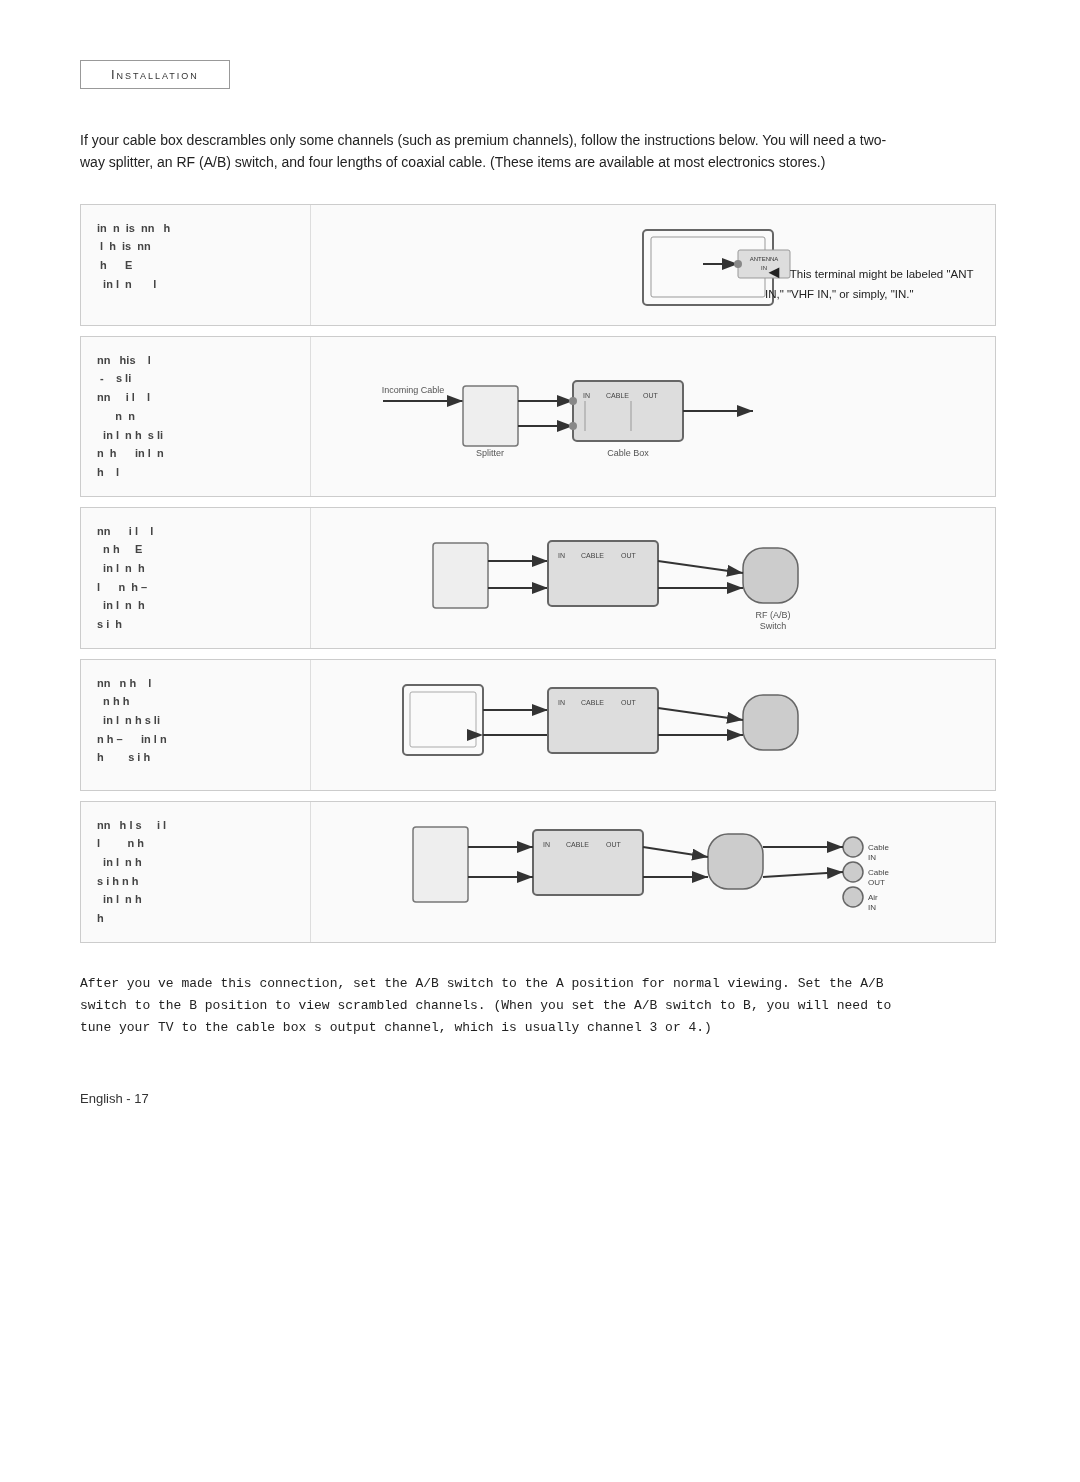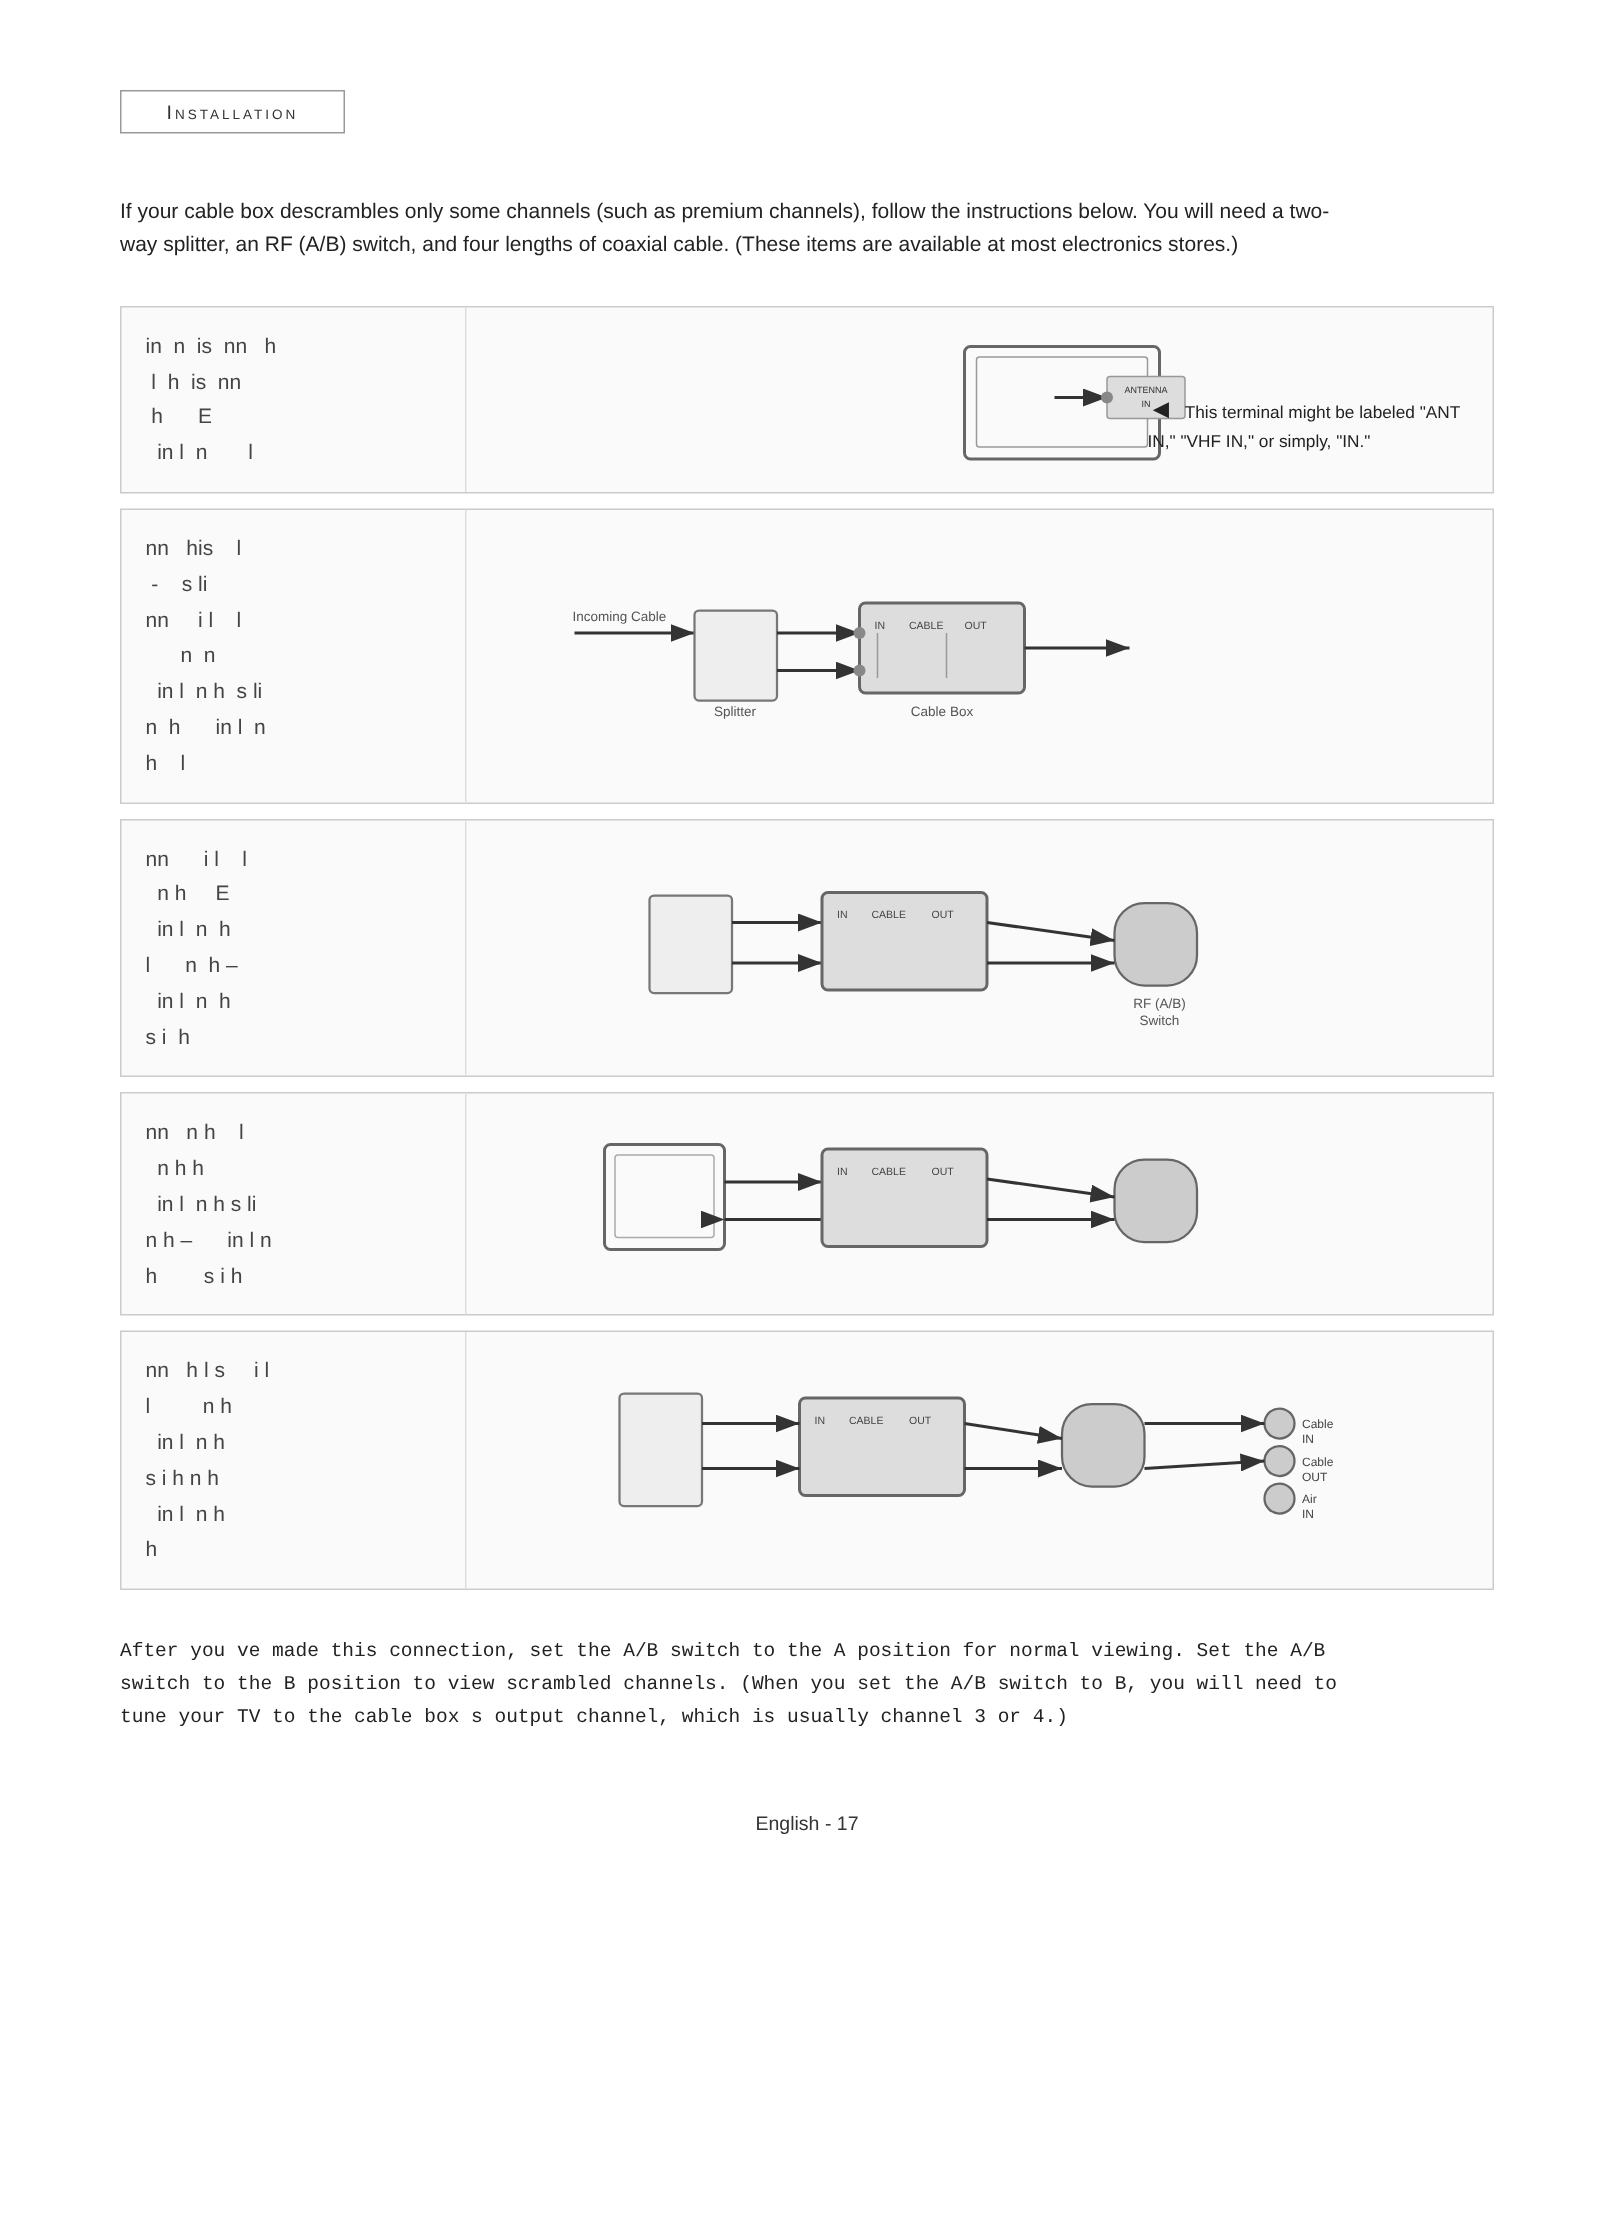--- a/index.html
+++ b/index.html
@@ -50,24 +50,25 @@
       display: flex;
       flex-direction: row;
       border: 1px solid #ccc;
       min-height: 120px;
       background: #fafafa;
     }
     .diagram-text {
       width: 230px;
       min-width: 230px;
       padding: 14px 16px;
-      font-size: 14px;
+      font-size: 11px;
       color: #444;
       line-height: 1.7;
       border-right: 1px solid #ddd;
+      font-weight: bold;
     }
     .diagram-visual {
       flex: 1;
       position: relative;
       padding: 10px;
       display: flex;
       align-items: center;
       justify-content: center;
     }
     .note-box {
@@ -89,21 +90,20 @@
       font-family: Arial, Helvetica, sans-serif;
     }
     .footer-text {
       font-size: 13px;
       line-height: 1.7;
       max-width: 820px;
       margin-bottom: 52px;
       font-family: Liberation Mono, monospace;
     }
     .page-number {
-      text-align: center;
       font-size: 13px;
       color: #333;
       margin-top: 30px;
     }
   </style>
 </head>
 <body>
 
 <div class="page">
 

